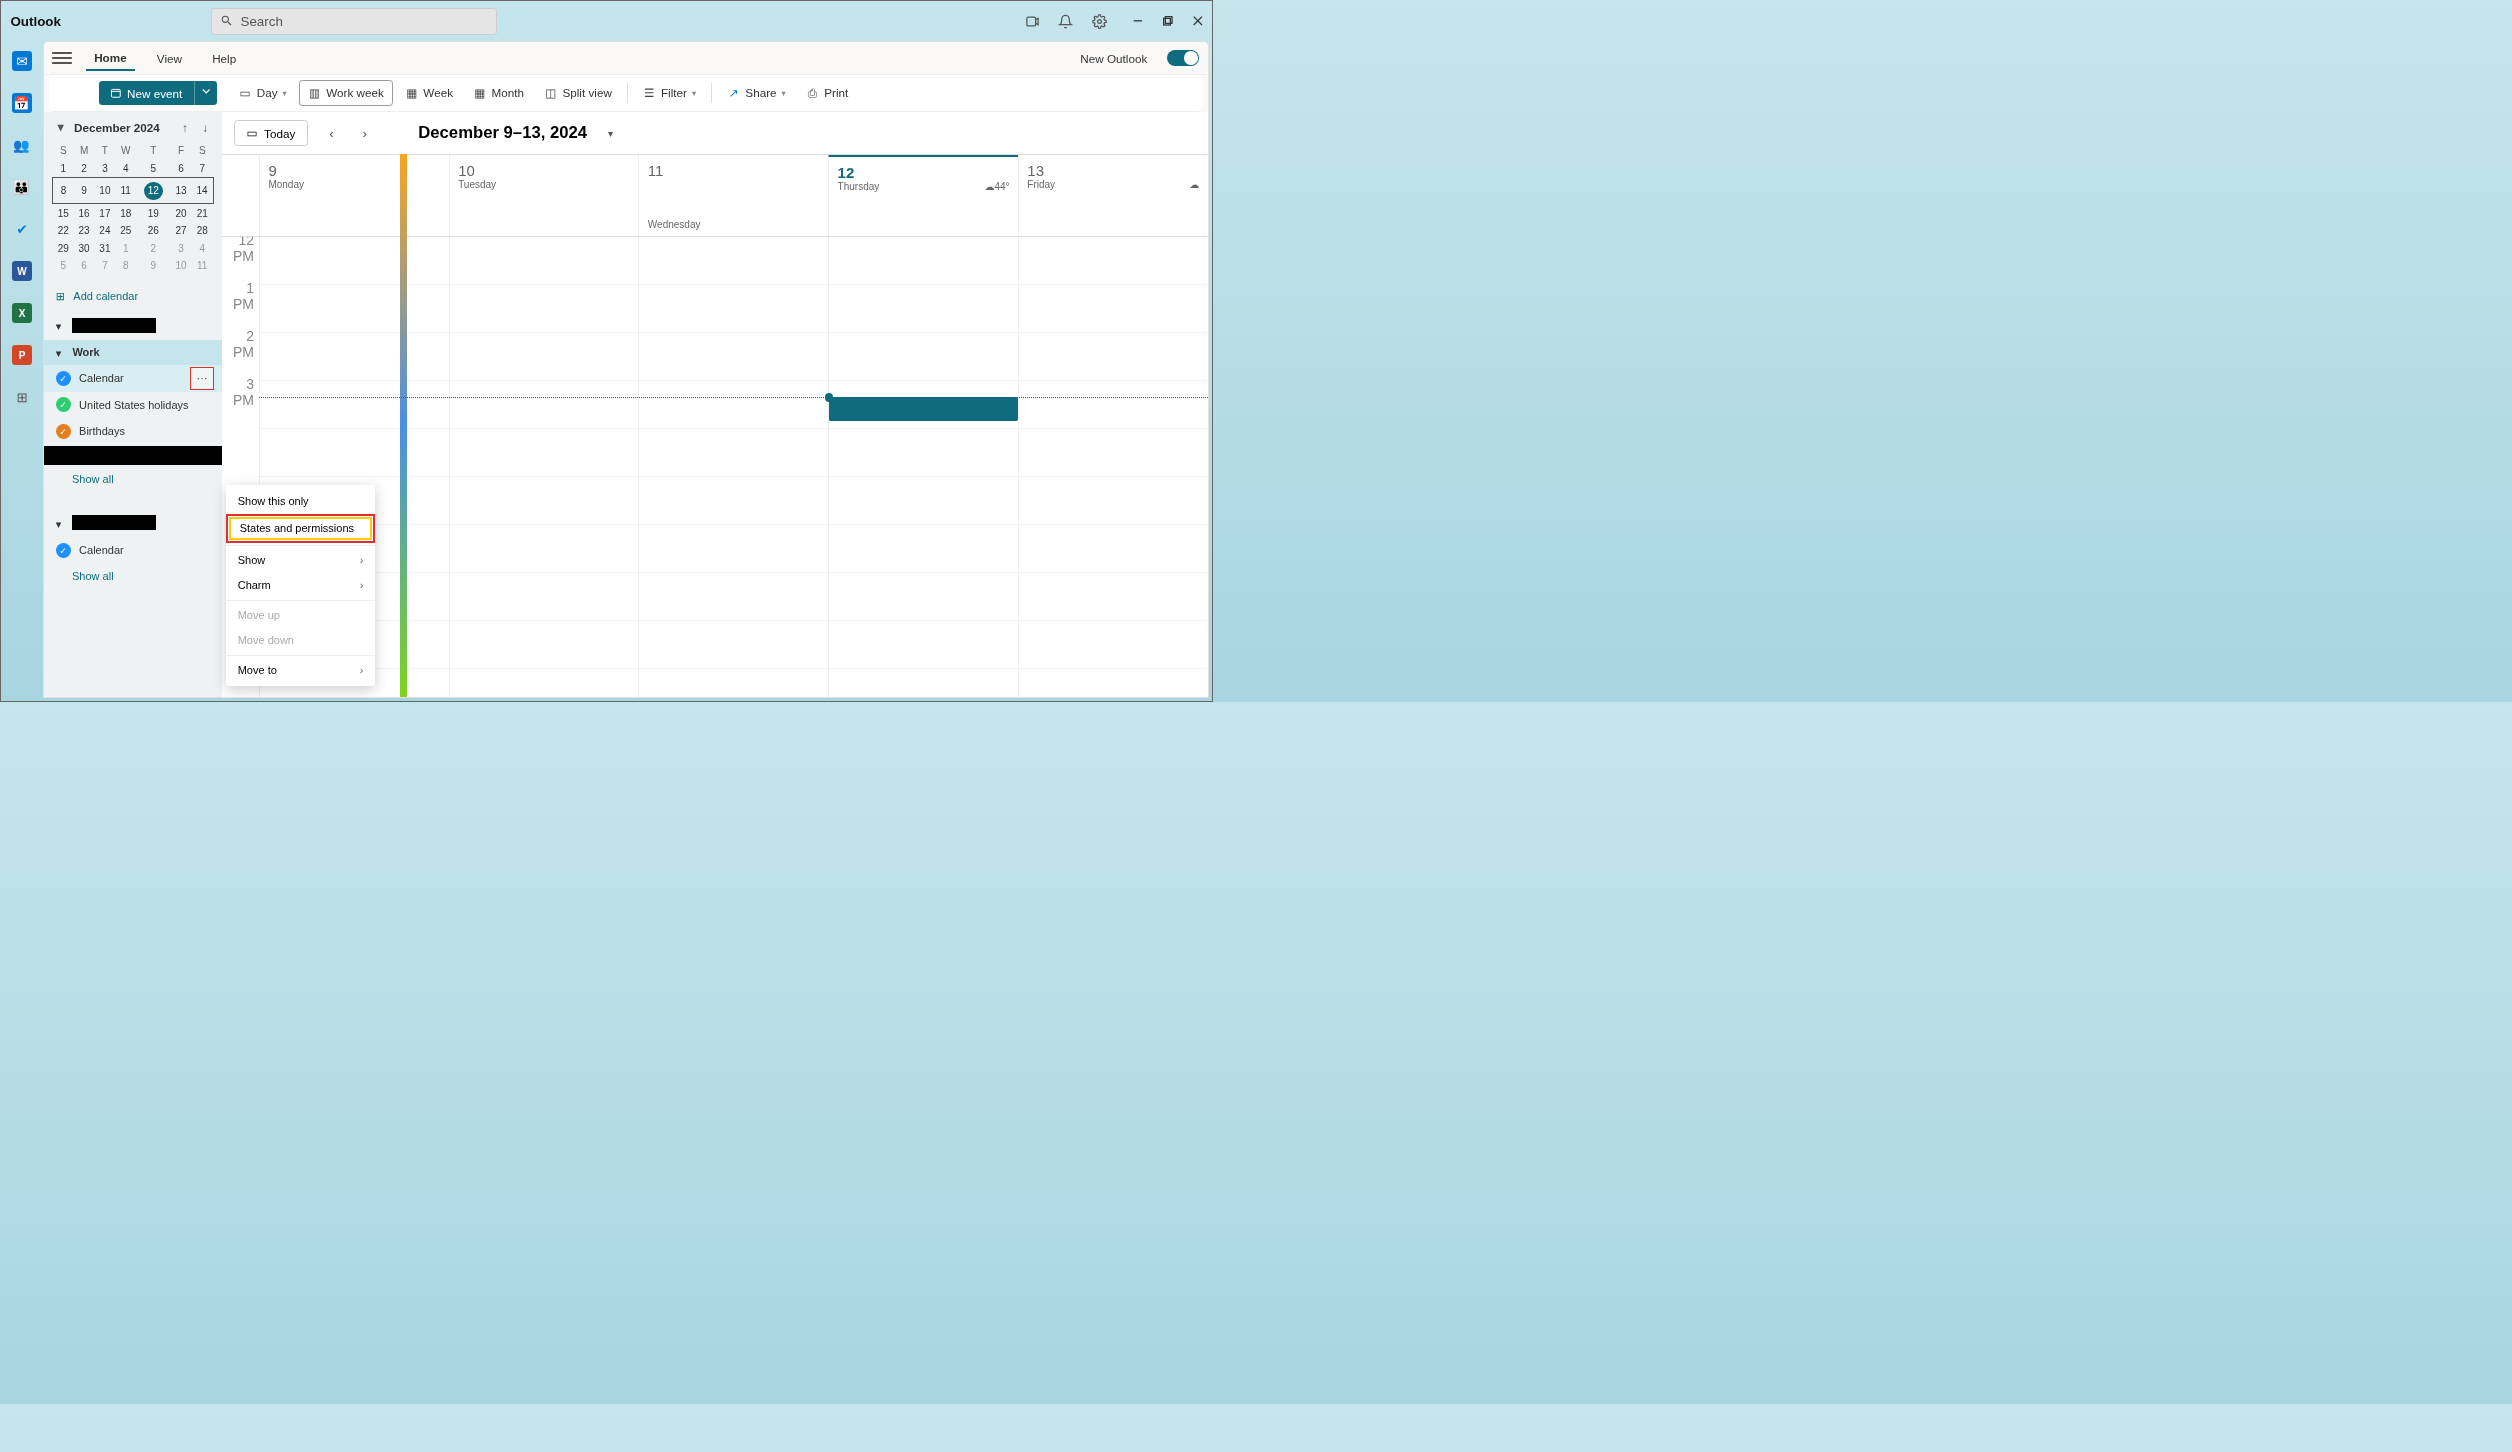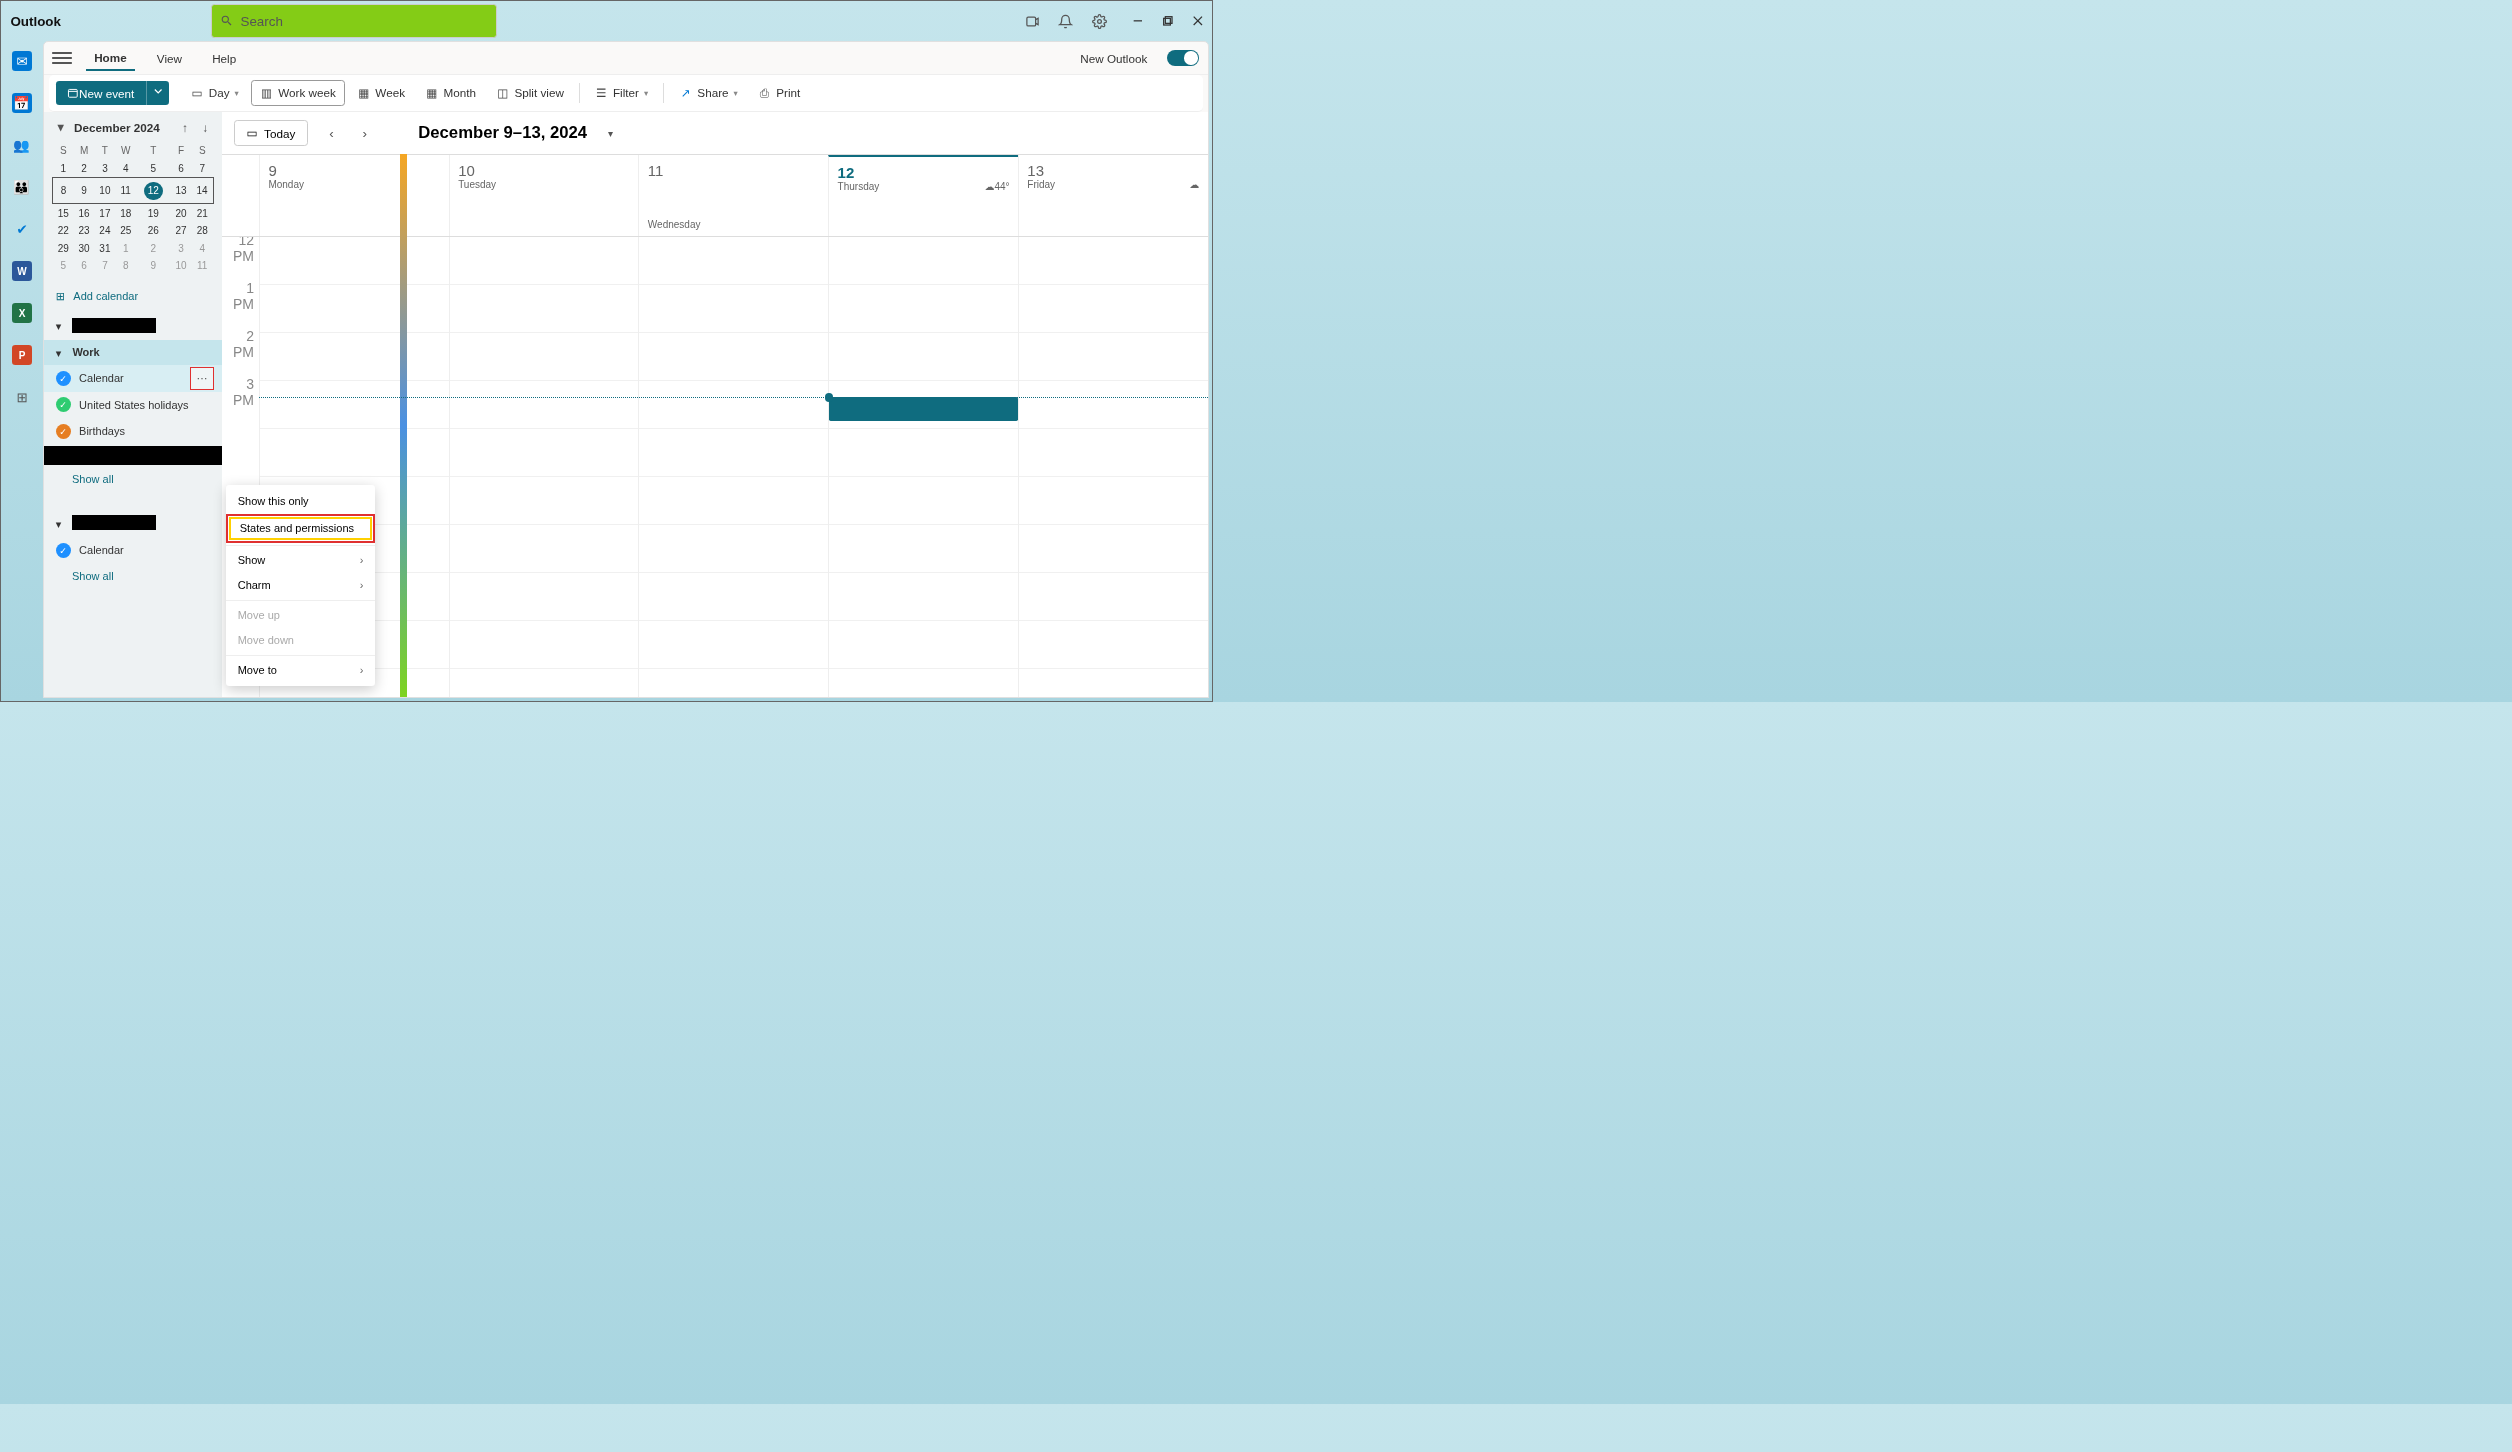--- a/index.html
+++ b/index.html
@@ -1,21 +1,21 @@
 <!DOCTYPE html>
 <html style="font-size:13.4px"><head>
 <meta charset="utf-8">
 <style>
 * { box-sizing: border-box; margin: 0; padding: 0; font-family: "Segoe UI", sans-serif; }
 body { background: linear-gradient(180deg, #c5e5ec 0%, #a8d5e0 100%); width: 1213px; height: 702px; overflow: hidden; border: 0.8px solid #666; position: relative; }
 
 
 .titlebar { height: 40px; display: flex; align-items: center; padding: 0 8.4px; }
 .app-title { font-size: 13.4px; font-weight: 600; color: #111; margin-left: 1px; margin-right: 150px; }
-.search-box { width: 286px; height: 34px; background: #84cc16; border: 0.8px solid #ccc; border-radius: 3.3px; display: flex; align-items: center; padding: 0 8.4px; color: #555; }
+.search-box { width: 286px; height: 27px; background: #e5e5e5; border: 0.8px solid #ccc; border-radius: 3.3px; display: flex; align-items: center; padding: 0 8.4px; color: #555; }
 .search-box svg { width: 13.4px; height: 13.4px; margin-right: 6.7px; fill: #555; }
 .title-spacer { flex: 1; }
 .title-icons { display: flex; gap: 18.4px; align-items: center; }
 .title-icons .ticon { width: 15px; height: 15px; color: #555; cursor: pointer; display:flex; align-items:center; justify-content:center;}
 .win-controls { display: flex; gap: 18.4px; margin-left: 25px; }
 
 
 .left-rail { position: absolute; left: 0; top: 40px; width: 42px; height: calc(100% - 40px); display: flex; flex-direction: column; align-items: center; padding-top: 10px; gap: 22px; }
 .rail-icon { width: 20px; height: 20px; border-radius: 3.3px; display: flex; align-items: center; justify-content: center; font-size: 13.4px; cursor: pointer; }
 
@@ -29,21 +29,21 @@
 .menu-item { font-size: 11.7px; color: #333; padding: 5px 8.4px; cursor: pointer; }
 .menu-item.active { border-bottom: 2.5px solid #0f6c7f; font-weight: 600; }
 .menu-spacer { flex: 1; }
 .new-outlook { font-size: 11.7px; color: #333; margin-right: 6.7px; }
 .toggle { width: 32px; height: 16.7px; background: #0f6c7f; border-radius: 8.4px; position: relative; }
 .toggle::after { content: ""; position: absolute; right: 1.7px; top: 1.7px; width: 13.4px; height: 13.4px; background: #fff; border-radius: 50%; }
 
 
 .ribbon { height: 37px; display: flex; align-items: center; padding: 0 6.7px; gap: 3.3px; border-bottom: 0.8px solid #eee; background:#fff; margin: 0 5px; border-radius:5px;}
 .new-event-grp { display: flex; }
-.new-event-btn { background: #0f6c7f; color: #fff; border-radius: 3.3px 0 0 3.3px; padding: 5.8px 11.7px; font-size: 11.7px; display: flex; align-items: center; cursor: pointer; }
+.new-event-btn { background: #0f6c7f; color: #fff; border-radius: 3.3px 0 0 3.3px; padding: 5.8px 11.7px; font-size: 11.7px; display: flex; align-items: center; gap: 5px; cursor: pointer; margin-left: 43px; }
 .new-event-dd { background: #0f6c7f; color: #fff; border-radius: 0 3.3px 3.3px 0; padding: 5.8px 6.7px; border-left: 0.8px solid rgba(255,255,255,0.3); cursor: pointer; }
 .rib-btn { padding: 5px 8.4px; font-size: 11.7px; color: #333; display: flex; align-items: center; gap: 5px; cursor: pointer; border-radius: 3.3px; }
 .rib-btn.selected { border: 0.8px solid #999; }
 .rib-sep { width: 0.8px; height: 20px; background: #ddd; margin: 0 3.3px; }
 .rib-icon { width: 13.4px; height: 13.4px; display:inline-flex; align-items:center; justify-content:center; color:#444;}
 
 
 .content-row { display: flex; height: calc(100% - 70px); }
 
 

